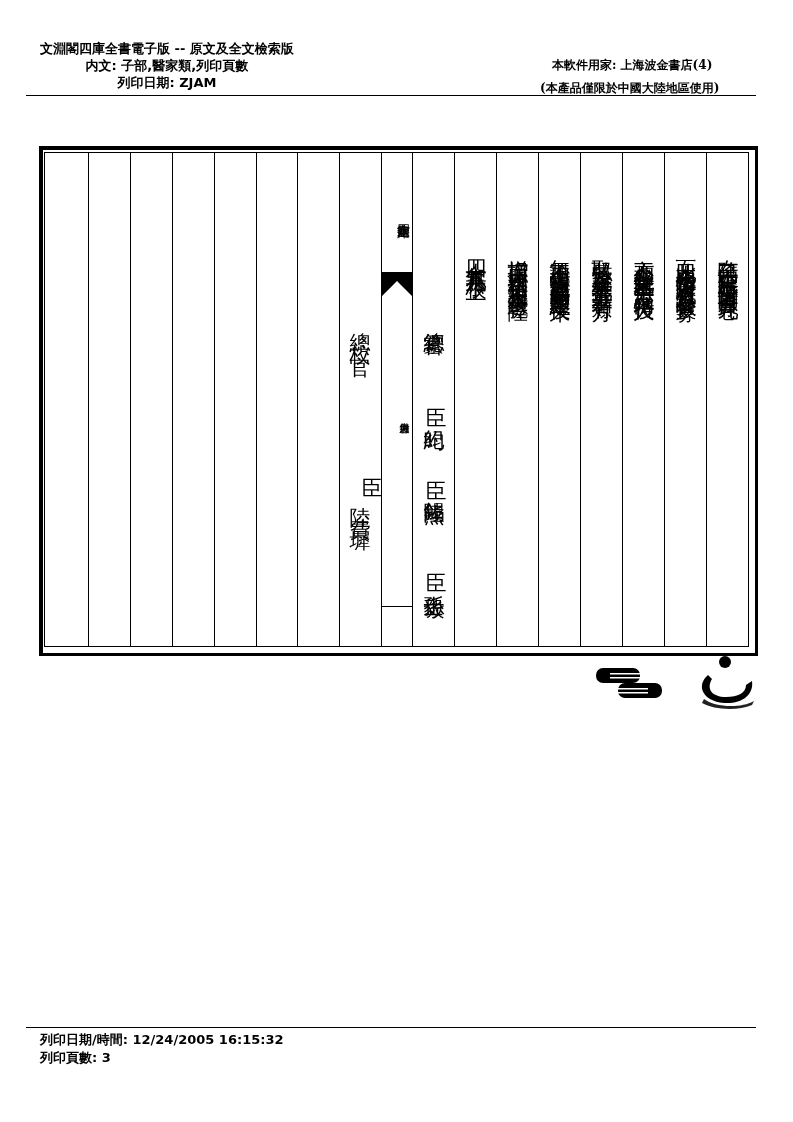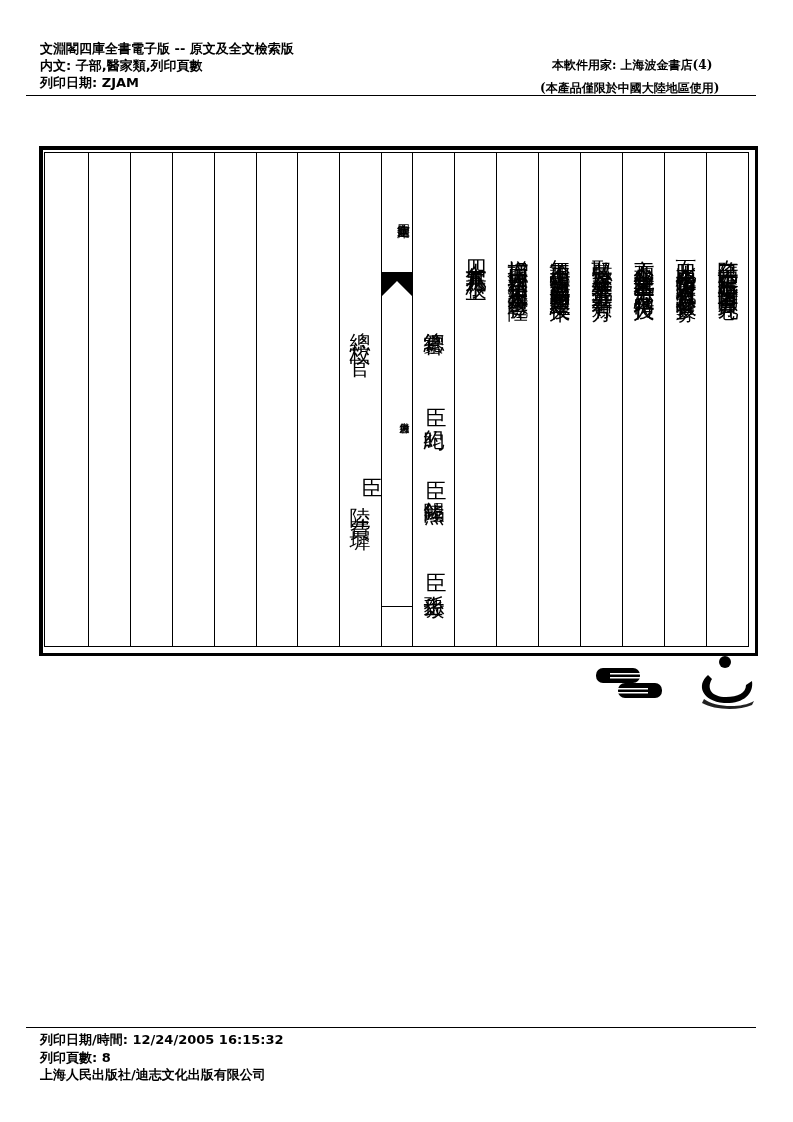--- a/index.html
+++ b/index.html
@@ -1,20 +1,20 @@
 <!DOCTYPE html>
 <html><head>
 <meta charset="utf-8">
 <style>
   html, body { margin: 0; padding: 0; background: #ffffff; }
   body { width: 793px; height: 1122px; position: relative; overflow: hidden;
          font-family: "DejaVu Serif", "Liberation Serif", serif; color: #000; }
 
   .hdr-left { position: absolute; left: 40px; top: 40px; font-family: "DejaVu Sans", "Liberation Sans", sans-serif;
-              font-weight: bold; font-size: 13px; line-height: 17px; }
+              font-weight: bold; font-size: 13px; line-height: 17px; text-align: center; }
   .hdr-left .line { white-space: nowrap; }
   .hdr-right { position: absolute; left: 540px; top: 54px; font-size: 12px; line-height: 23px; font-weight: bold; }
   .hdr-right .line { white-space: nowrap; }
   .hdr-right .l1 { padding-left: 12px; }
   .rule-top { position: absolute; left: 26px; top: 95px; width: 730px; height: 1px; background: #000; }
 
   .frame-outer { position: absolute; left: 39px; top: 146px; width: 712px; height: 503px;
                  border: 3px solid #000; border-top-width: 4px; border-left-width: 4px; box-sizing: content-box; }
   .frame-inner { position: absolute; left: 44px; top: 152px; width: 703px; height: 493px;
                  border: 1px solid #000; }
@@ -114,15 +114,14 @@
     <circle cx="31" cy="7" r="6" fill="#000"></circle>
     <path d="M14 20 C2 30, 8 46, 30 48 C48 49, 60 40, 58 26 L52 30 C52 38, 44 42, 32 42 C18 42, 12 34, 18 24 Z" fill="#000"></path>
     <path d="M10 44 C20 52, 46 54, 60 46 L58 50 C44 56, 20 55, 8 48 Z" fill="#222"></path>
     <path d="M20 30 C28 26, 40 28, 46 32" stroke="#fff" stroke-width="1.5" fill="none"></path>
   </svg>
 </div>
 
 <div class="rule-bottom"></div>
 <div class="ftr">
   <div class="line">列印日期/時間: 12/24/2005 16:15:32</div>
-  <div class="line">列印頁數: 8</div>
-  <div class="line">上海人民出版社/迪志文化出版有限公司</div>
+  <div class="line">列印頁數: 3</div>
 </div>
 
 </body></html>

